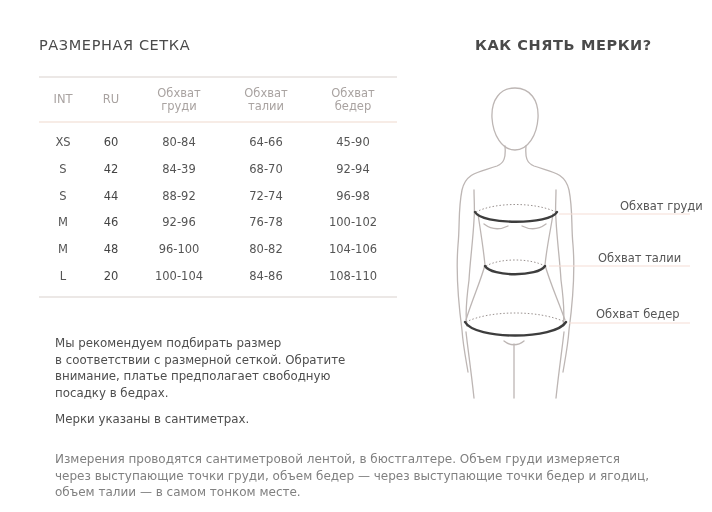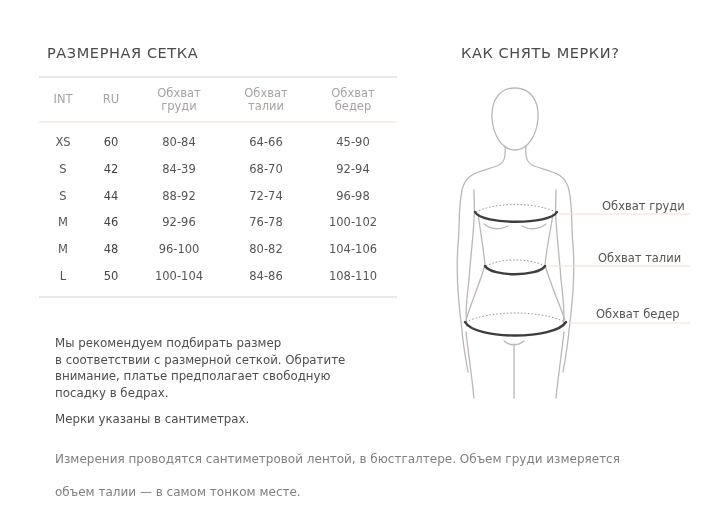--- a/index.html
+++ b/index.html
@@ -1,40 +1,40 @@
 <!DOCTYPE html>
 <html><head>
   <meta charset="utf-8">
   <style>
     html, body { margin: 0; padding: 0; background: #ffffff; }
     body { width: 712px; height: 512px; position: relative; overflow: hidden;
            font-family: "DejaVu Sans", sans-serif; color: #555; }
-    .title { position: absolute; font-size: 14.5px; letter-spacing: 0.6px; color: #4a4a4a; font-weight: normal; margin: 8px; }
+    .title { position: absolute; font-size: 14.5px; letter-spacing: 0.6px; color: #4a4a4a; font-weight: normal; margin: 0; }
     #t1 { left: 39px; top: 37px; }
-    #t2 { left: 453px; top: 37px; }
+    #t2 { left: 475px; top: 37px; font-weight: bold; }
     .rule { position: absolute; left: 39px; width: 358px; height: 2px; }
     #rule-top { top: 76px; background: #ece8e6; }
     #rule-head { top: 121px; background: #f7ece6; }
     #rule-bot { top: 296px; background: #ece8e6; }
     table.grid { position: absolute; left: 39px; top: 78px; width: 358px; border-collapse: collapse; }
     .hdr td { height: 43px; font-size: 11.5px; color: #a9a3a1; text-align: center; line-height: 13px; padding: 0; vertical-align: middle; }
     .body-rows td { font-size: 11.5px; color: #555; text-align: center; height: 26.7px; padding: 0; }
     .col-int { width: 48px; }
     .col-ru { width: 48px; }
     .col-a { width: 88px; }
     .col-b { width: 86px; }
     .col-c { width: 88px; }
     td.ru-val { color: #444; }
     .para { position: absolute; left: 39px; font-size: 11.8px; line-height: 16.5px; color: #4e4e4e; margin: 16px; }
     #p1 { top: 319px; width: 340px; }
     #p2 { top: 395px; }
     #p3 { top: 435px; width: 660px; font-size: 12px; color: #808080; line-height: 16.5px; }
     .figure { position: absolute; left: 440px; top: 75px; width: 272px; height: 330px; }
     .lbl { position: absolute; font-size: 11.5px; color: #555; background: transparent; }
-    #lb1 { left: 602px; top: 199px; }
+    #lb1 { left: 620px; top: 199px; }
     #lb2 { left: 598px; top: 251px; }
     #lb3 { left: 596px; top: 307px; }
   </style>
 </head>
 <body>
 
 <h2 class="title" id="t1">РАЗМЕРНАЯ СЕТКА</h2>
 <h2 class="title" id="t2">КАК СНЯТЬ МЕРКИ?</h2>
 
 <div class="rule" id="rule-top"></div>
@@ -83,39 +83,39 @@
     </tr>
     <tr class="body-rows">
       <td>M</td>
       <td class="ru-val">48</td>
       <td>96-100</td>
       <td>80-82</td>
       <td>104-106</td>
     </tr>
     <tr class="body-rows">
       <td>L</td>
-      <td class="ru-val">50</td>
+      <td class="ru-val">20</td>
       <td>100-104</td>
       <td>84-86</td>
       <td>108-110</td>
     </tr>
   </tbody>
 </table>
 
 <p class="para" id="p1">
   <span>Мы рекомендуем подбирать размер</span><br>
   <span>в соответствии с размерной сеткой. Обратите</span><br>
   <span>внимание, платье предполагает свободную</span><br>
   <span>посадку в бедрах.</span>
 </p>
 <p class="para" id="p2">Мерки указаны в сантиметрах.</p>
 
 <p class="para" id="p3">
   <span>Измерения проводятся сантиметровой лентой, в бюстгалтере. Объем груди измеряется</span><br>
-  <br>
+  <span>через выступающие точки груди, объем бедер — через выступающие точки бедер и ягодиц,</span><br>
   <span>объем талии — в самом тонком месте.</span>
 </p>
 
 <svg class="figure" viewBox="440 75 272 330" width="272" height="330">
   <g fill="none" stroke="#bdb6b4" stroke-width="1.3" stroke-linecap="round">
 
     <path d="M515 88 C500 88 491 100 492 118 C493 135 502 150 515 150 C528 150 537 135 538 118 C539 100 530 88 515 88 Z"></path>
 
     <path d="M505 146 C506 158 504 163 497 166 C480 172 466 172 462 190 C458 210 460 225 458 245 C456 270 458 300 462 330 C463 345 466 360 468 372"></path>
     <path d="M526 146 C525 158 527 163 534 166 C551 172 565 172 569 190 C573 210 571 225 573 245 C575 270 573 300 569 330 C568 345 565 360 563 372"></path>

